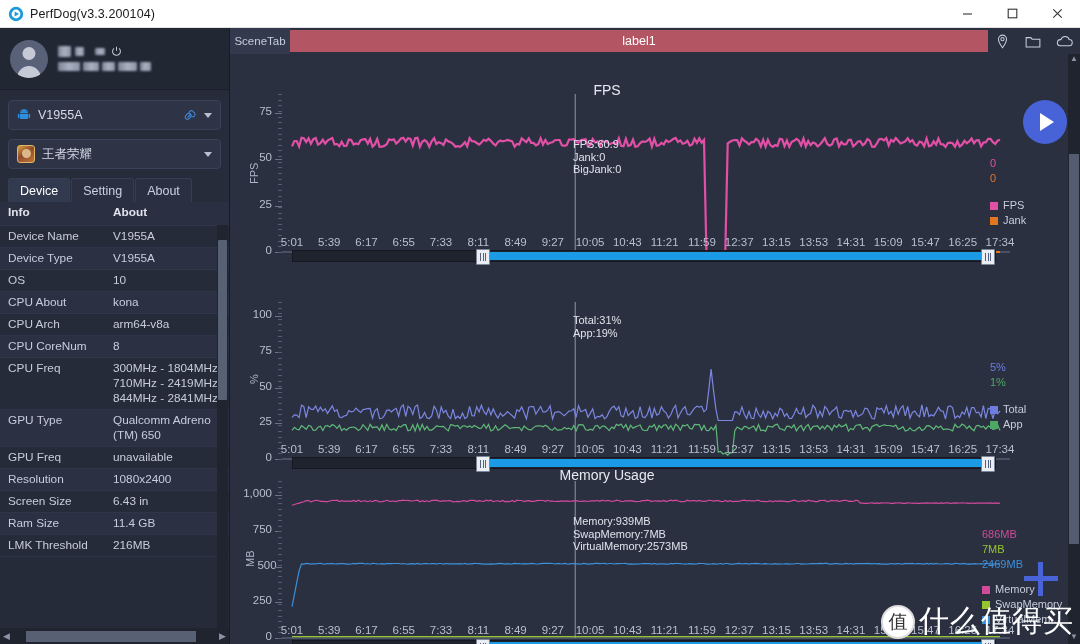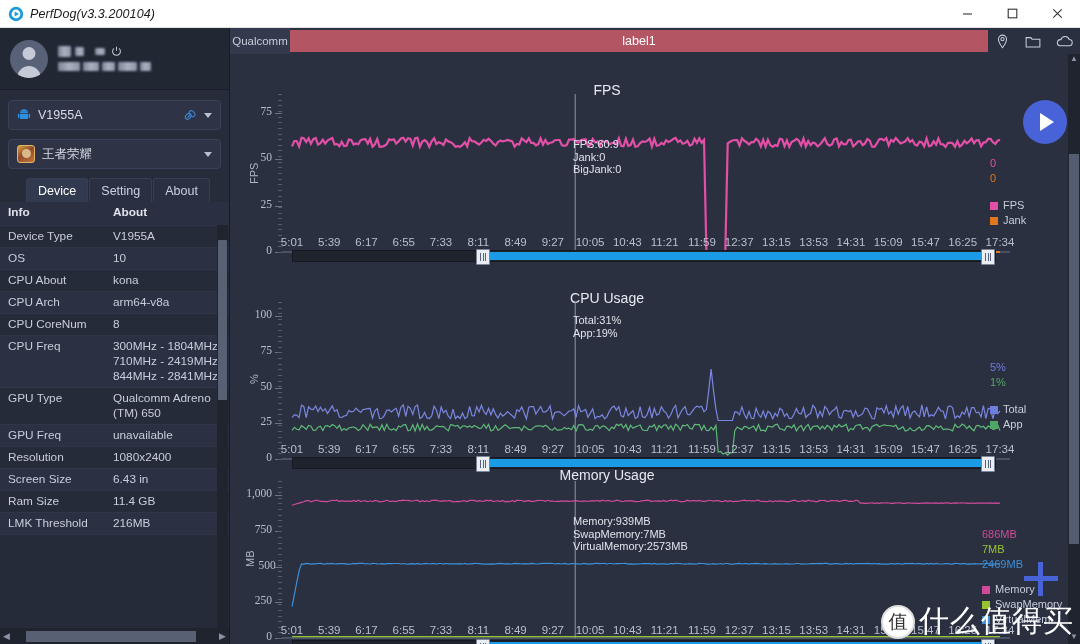--- a/index.html
+++ b/index.html
@@ -10,21 +10,21 @@
     background: #2b3040;
   }
 
   
   .titlebar {
     height: 28px; background: #ffffff;
     display: flex; align-items: center;
     border-bottom: 1px solid #e2e2e2;
   }
   .tb-icon { width: 16px; height: 16px; margin: 0 6px 0 8px; flex: none; }
-  .tb-title { font-size: 12.5px; color: #1a1a1a; flex: 1; letter-spacing: .1px; font-style: italic; }
+  .tb-title { font-size: 12.5px; color: #1a1a1a; flex: 1; letter-spacing: .1px; }
   .tb-btns { display: flex; height: 28px; }
   .tb-btn {
     width: 45px; height: 28px; display: flex; align-items: center; justify-content: center;
     color: #333; font-size: 12px;
   }
   .tb-btn svg { display: block; }
 
   
   .body { display: flex; height: 616px; background: #262b3a; }
 
@@ -68,21 +68,21 @@
   .android-ico { width: 14px; height: 14px; }
   .game-ico {
     width: 18px; height: 18px; border-radius: 3px;
     background: linear-gradient(145deg,#d9a33f 0%, #8f4a2a 45%, #c2763c 100%);
     border: 1px solid #e0b765; position: relative; flex:none;
   }
   .game-ico::after{ content:""; position:absolute; left:4px; top:3px; width:9px; height:9px;
     border-radius:50%; background:#f3d9a8; opacity:.75;}
   .link-ico { width: 16px; height: 16px; }
 
-  .tabs { display: flex; padding: 0 0 0 8px; gap: 0; justify-content: center; }
+  .tabs { display: flex; padding: 0 0 0 8px; gap: 0; }
   .tab {
     height: 24px; padding: 0 11px; display: flex; align-items: center;
     font-size: 12.5px; color: #cbd1de; background: #2a3042;
     border: 1px solid #373e54; border-bottom: none;
     border-radius: 3px 3px 0 0; margin-right: 1px;
   }
   .tab.active { background: #323a4f; color: #ffffff; }
 
   .tablewrap { flex: 1; position: relative; overflow: hidden; background: #262b3a; }
   table.info { width: 100%; border-collapse: collapse; table-layout: fixed; }
@@ -128,21 +128,21 @@
     position: absolute; left: 0; right: 0;
   }
   .chart-title {
     position: absolute; left: 0; right: 96px; text-align: center;
     font-size: 14px; color: #e6eaf2;
   }
   .axis-label {
     position: absolute; font-size: 11px; color: #aeb5c6;
     transform: rotate(-90deg); transform-origin: center;
   }
-  .ytick { position: absolute; font-size: 11.5px; color: #b9bfcf; text-align: right; right: 0; font-family: Liberation Serif, serif; }
+  .ytick { position: absolute; font-size: 11.5px; color: #b9bfcf; text-align: right; right: 0; }
   .xtick { position: absolute; font-size: 11.5px; color: #b9bfcf; }
   .ann { position: absolute; font-size: 11px; color: #dfe3ec; line-height: 12.5px; white-space: nowrap; }
   .legend { position: absolute; font-size: 11px; line-height: 15px; }
   .legend .val { white-space: nowrap; }
   .legend .item { display: flex; align-items: center; gap: 5px; color: #c6ccda; }
   .legend .sw { width: 8px; height: 8px; display:inline-block; }
 
   .slider {
     position: absolute; height: 12px; background: #1f232e; border: 1px solid #151820;
   }
@@ -291,20 +291,24 @@
             <col>
           </colgroup>
         <thead>
           <tr>
             <th>Info</th>
             <th>About</th>
           </tr>
         </thead>
         <tbody id="info-body">
             <tr>
+              <td>Device Name</td>
+              <td>V1955A</td>
+            </tr>
+            <tr>
               <td>Device Type</td>
               <td>V1955A</td>
             </tr>
             <tr>
               <td>OS</td>
               <td>10</td>
             </tr>
             <tr>
               <td>CPU About</td>
               <td>kona</td>
@@ -357,21 +361,21 @@
             <div class="hthumb"></div>
           </div>
         <span class="hs-arrow">▶</span>
       </div>
     </div>
   </div>
 
   <div class="right">
 
     <div class="scenebar">
-      <div class="scenetab">Qualcomm</div>
+      <div class="scenetab">SceneTab</div>
       <div class="labelbar">label1</div>
       <div class="sb-icons">
         <span>
           <svg width="15" height="15" viewBox="0 0 16 16">
               <path d="M8 1.2c-2.4 0-4.3 1.9-4.3 4.3C3.7 8.7 8 14.6 8 14.6s4.3-5.9 4.3-9.1C12.3 3.1 10.4 1.2 8 1.2z" fill="none" stroke="#c7cdd9" stroke-width="1.1"></path>
               <circle cx="8" cy="5.5" r="1.7" fill="none" stroke="#c7cdd9" stroke-width="1.1"></circle>
             </svg>
         </span>
         <span>
           <svg width="16" height="15" viewBox="0 0 17 15">
@@ -485,21 +489,20 @@
             </div>
           <div class="handle" style="right:0px;">
               <i></i>
               <i></i>
               <i></i>
             </div>
         </div>
       </div>
 
       <div class="chart" style="top:216px; height:190px;">
-        <div class="chart-title" style="top:20px;">CPU Usage</div>
         <div class="axis-label" style="left:4px; top:88px; width:40px;">%</div>
         <div id="cpu-yticks">
             <div class="ytick" style="top: 181px; right: auto; left: 0px; width: 42px; text-align: right;">0</div>
             <div style="position: absolute; left: 45px; top: 189px; width: 7px; height: 1px; background: rgb(107, 114, 135);"></div>
             <div class="ytick" style="top: 145.318px; right: auto; left: 0px; width: 42px; text-align: right;">25</div>
             <div style="position: absolute; left: 45px; top: 153.318px; width: 7px; height: 1px; background: rgb(107, 114, 135);"></div>
             <div class="ytick" style="top: 109.636px; right: auto; left: 0px; width: 42px; text-align: right;">50</div>
             <div style="position: absolute; left: 45px; top: 117.636px; width: 7px; height: 1px; background: rgb(107, 114, 135);"></div>
             <div class="ytick" style="top: 73.9545px; right: auto; left: 0px; width: 42px; text-align: right;">75</div>
             <div style="position: absolute; left: 45px; top: 81.9545px; width: 7px; height: 1px; background: rgb(107, 114, 135);"></div>

